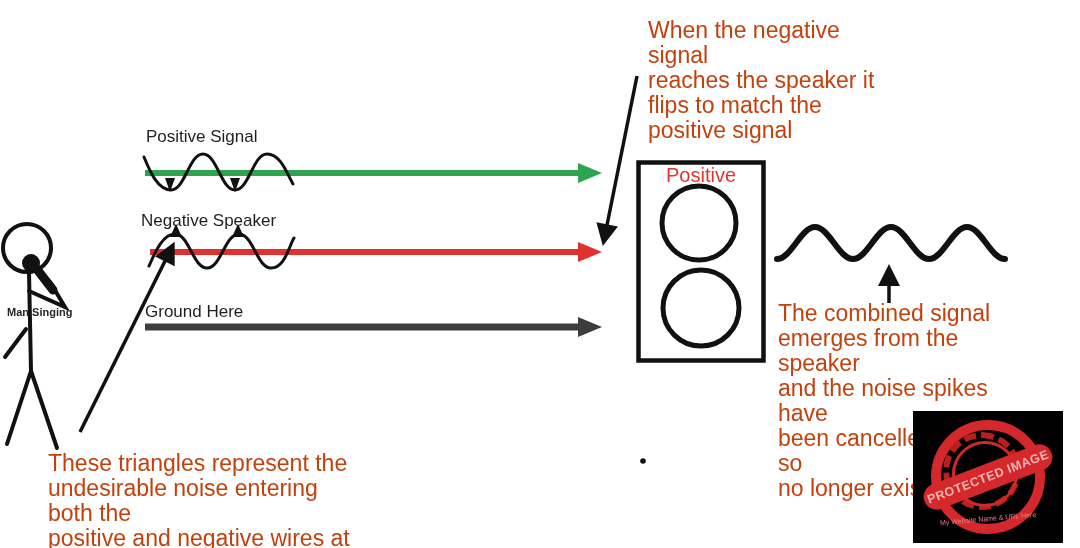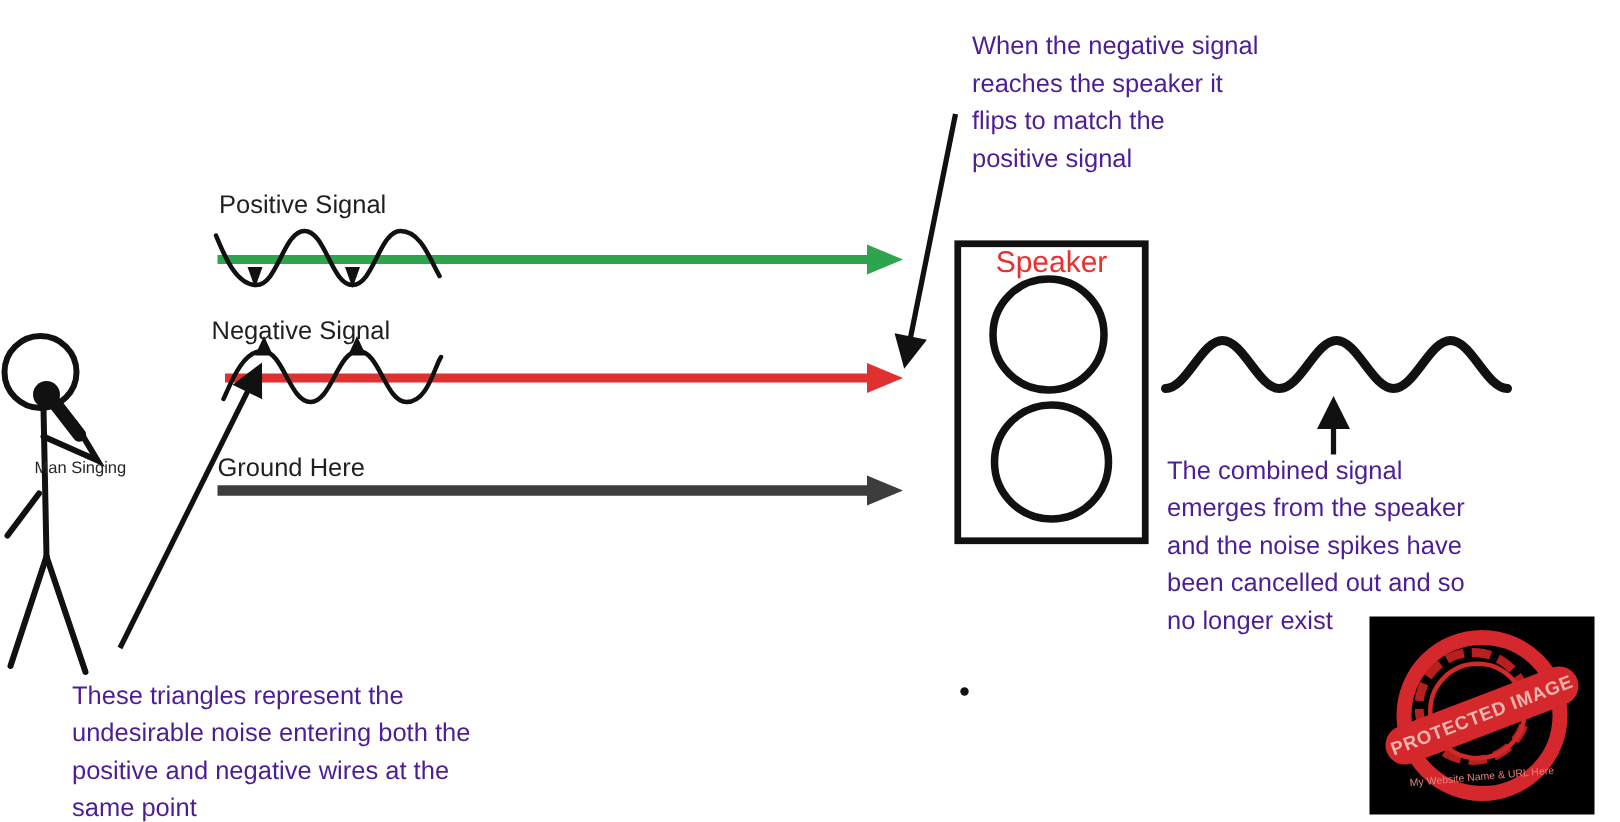--- a/index.html
+++ b/index.html
@@ -1,25 +1,25 @@
 <!DOCTYPE html>
 <html><head>
 <meta charset="utf-8">
 <style>
   html,body{margin:0;padding:0;background:#fff;}
   #canvas{
     position:relative;width:1080px;height:548px;background:#ffffff;
     overflow:hidden;font-family:"Liberation Sans",sans-serif;color:#1a1a1a;
   }
   #art{position:absolute;left:0;top:0;z-index:1;}
-  .txt{position:absolute;z-index:2;white-space:pre-line;line-height:25px;font-size:17px;color:#4c1d95;}
+  .txt{position:absolute;z-index:2;white-space:pre-line;line-height:25px;font-size:23px;color:#c2410c;}
   .siglabel{position:absolute;z-index:2;font-size:17px;color:#1f1f1f;}
   .speaker-label{position:absolute;left:638px;top:164px;width:126px;text-align:center;
     font-size:20px;color:#e8312e;z-index:2;}
-  .man-label{position:absolute;left:23px;top:306px;font-size:11px;font-weight:400;color:#262626;z-index:2;}
+  .man-label{position:absolute;left:7px;top:306px;font-size:11px;font-weight:700;color:#262626;z-index:2;}
   
   .stamp{position:absolute;left:913px;top:411px;width:150px;height:132px;background:#000;z-index:3;}
   .stamp .ring-outer{position:absolute;left:18px;top:9px;width:94px;height:94px;
     border:10px solid #d4282c;border-radius:50%;}
   .stamp .ring-dashed{position:absolute;left:30px;top:21px;width:78px;height:78px;
     border:6px dashed #b91f1f;border-radius:50%;box-sizing:border-box;}
   .stamp .ring-inner{position:absolute;left:39px;top:30px;width:66px;height:66px;
     border:3px solid #cf2a28;border-radius:50%;box-sizing:border-box;}
   .stamp .banner{position:absolute;left:7px;top:53px;width:136px;height:26px;background:#d4282c;
     border-radius:13px;transform:rotate(-21deg);display:flex;align-items:center;justify-content:center;}
@@ -86,23 +86,23 @@
     </g>
 
     <path d="M 777 259 C 791 259, 801 227, 815 227 C 829 227, 839 259, 853 259
              C 867 259, 877 227, 891 227 C 905 227, 915 259, 929 259
              C 943 259, 953 227, 967 227 C 981 227, 991 259, 1005 259" stroke="#111" stroke-width="6" fill="none" stroke-linecap="round"></path>
 
     <circle cx="643" cy="461" r="2.8" fill="#111"></circle>
   </svg>
 
   <div class="siglabel" style="left:146px;top:127px">Positive Signal</div>
-  <div class="siglabel" style="left:141px;top:211px">Negative Signal</div>
+  <div class="siglabel" style="left:141px;top:211px">Negative Speaker</div>
   <div class="siglabel" style="left:145px;top:302px">Ground Here</div>
-  <div class="speaker-label">Speaker</div>
+  <div class="speaker-label">Positive</div>
   <div class="man-label">Man Singing</div>
 
   <div class="txt" style="left:648px;top:18px;width:230px">When the negative signal
 reaches the speaker it
 flips to match the
 positive signal</div>
   <div class="txt" style="left:48px;top:451px;width:320px">These triangles represent the
 undesirable noise entering both the
 positive and negative wires at the
 same point</div>

